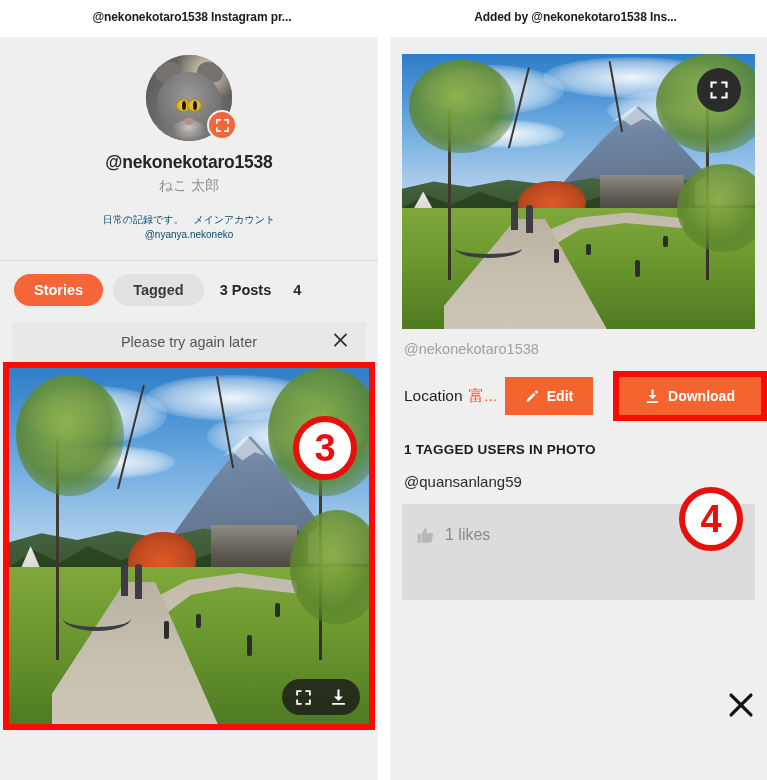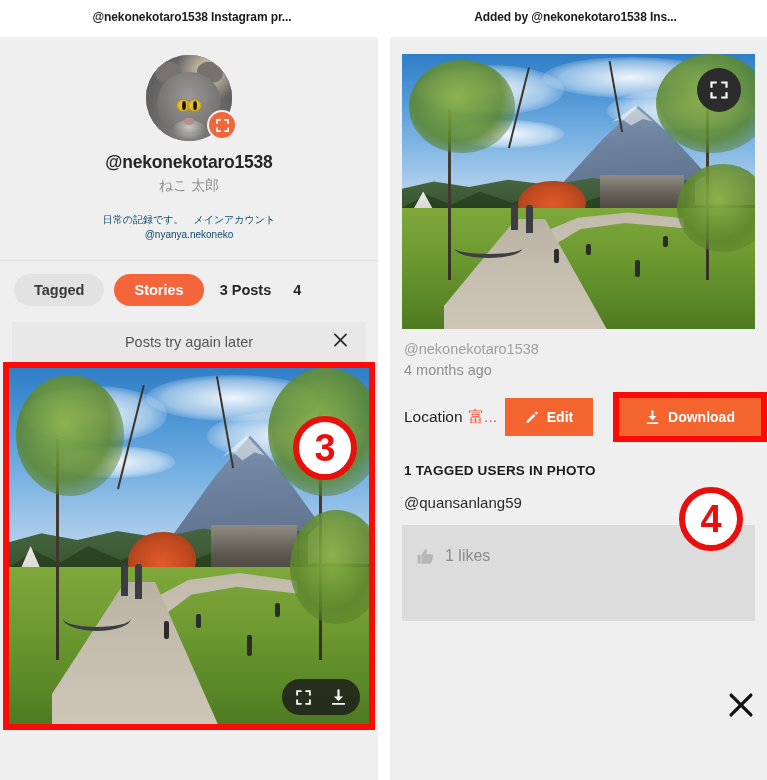--- a/index.html
+++ b/index.html
@@ -299,28 +299,28 @@
       <div class="handle">@nekonekotaro1538</div>
       <div class="fullname">ねこ 太郎</div>
       <div class="bio">
         <span>日常の記録です。　メインアカウント</span>
         <span class="line2">@nyanya.nekoneko</span>
       </div>
       <div class="profile-divider"></div>
     </div>
 
     <div class="tabs">
+      <div class="tab active">Stories</div>
       <div class="tab plain">Tagged</div>
-      <div class="tab active">Stories</div>
       <div class="tab bare">3 Posts</div>
       <div class="tab bare">4</div>
     </div>
 
     <div class="notice">
-      <span class="notice-text">Posts try again later</span>
+      <span class="notice-text">Please try again later</span>
       <span class="notice-close">
         <svg width="19" height="19" viewBox="0 0 24 24">
           <g stroke="#2b2b2b" stroke-width="2.2" stroke-linecap="round">
             <path d="M5 5 L19 19"></path>
               <path d="M19 5 L5 19"></path>
           </g>
         </svg>
       </span>
     </div>
   </div>
@@ -421,21 +421,20 @@
               <path d="M21 8V3h-5"></path>
               <path d="M3 16v5h5"></path>
               <path d="M21 16v5h-5"></path>
           </g>
         </svg>
       </div>
     </div>
 
     <div class="r-meta">
       <div class="r-user">@nekonekotaro1538</div>
-      <div class="r-time">4 months ago</div>
     </div>
 
     <div class="r-actions">
       <span class="loc-label">Location</span>
       <span class="loc-value">富...</span>
 
       <div class="btn btn-edit">
         <svg width="14" height="14" viewBox="0 0 24 24">
           <path d="M3 18.4 L14.8 6.6 L18 9.8 L6.2 21.6 L2.4 22.2 Z" fill="#ffffff"></path>
           <path d="M16.6 4.8 L19.4 2 L22.6 5.2 L19.8 8 Z" fill="#ffffff"></path>

